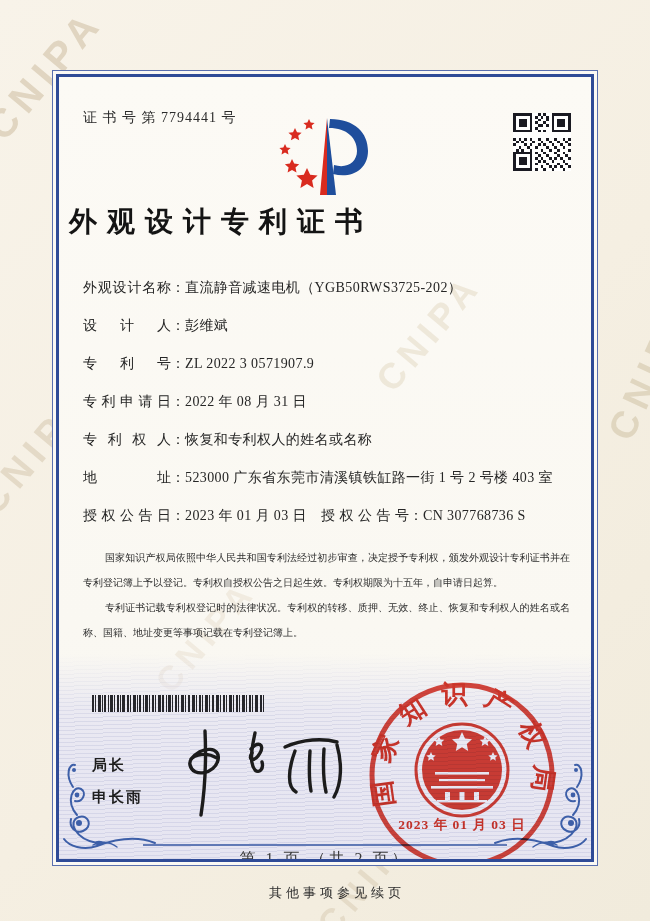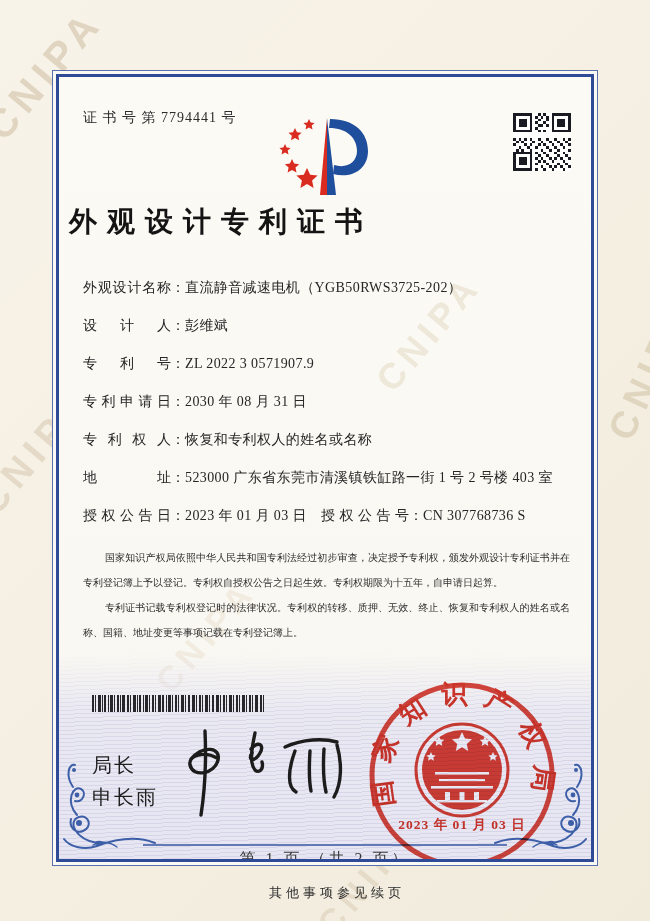--- a/index.html
+++ b/index.html
@@ -65,21 +65,21 @@
   .fvalue{letter-spacing:.4px;}
   .pair2{margin-left:14px;}
   
   .paras{position:absolute;left:24px;right:21px;top:468px;z-index:2;
     font-size:10px;line-height:25px;color:#2e2e2e;text-align:justify;}
   .paras p{margin:0;text-indent:2.2em;}
   
   .barcode{position:absolute;left:33px;top:618px;z-index:2;}
   
   .signer{position:absolute;left:33px;top:672px;z-index:2;
-    font-family:"Liberation Sans", sans-serif;font-size:20px;font-weight:400;color:#1f1f1f;letter-spacing:2px;line-height:32px;}
+    font-family:"Liberation Sans", sans-serif;font-size:15px;font-weight:700;color:#1f1f1f;letter-spacing:2px;line-height:32px;}
   .signature{position:absolute;left:106px;top:648px;z-index:2;}
   
   .seal{position:absolute;left:308px;top:603px;z-index:3;opacity:.93;mix-blend-mode:multiply;}
   
   .page-info{position:absolute;left:0;right:0;top:772px;text-align:center;z-index:2;
     font-size:16px;color:#3a3a3a;letter-spacing:3px;}
   .flourish{position:absolute;bottom:4px;z-index:1;}
   .flourish.left{left:2px;transform:scaleX(-1);}
   .flourish.right{right:2px;}
   
@@ -171,21 +171,21 @@
       <div class="frow gap">
         <span class="flabel">外观设计名称</span><span class="fcolon">：</span><span class="fvalue">直流静音减速电机（YGB50RWS3725-202）</span>
       </div>
       <div class="frow">
         <span class="flabel">设计人</span><span class="fcolon">：</span><span class="fvalue">彭维斌</span>
       </div>
       <div class="frow">
         <span class="flabel">专利号</span><span class="fcolon">：</span><span class="fvalue">ZL 2022 3 0571907.9</span>
       </div>
       <div class="frow">
-        <span class="flabel">专利申请日</span><span class="fcolon">：</span><span class="fvalue">2030 年 08 月 31 日</span>
+        <span class="flabel">专利申请日</span><span class="fcolon">：</span><span class="fvalue">2022 年 08 月 31 日</span>
       </div>
       <div class="frow">
         <span class="flabel">专利权人</span><span class="fcolon">：</span><span class="fvalue">恢复和专利权人的姓名或名称</span>
       </div>
       <div class="frow">
         <span class="flabel">地址</span><span class="fcolon">：</span><span class="fvalue">523000 广东省东莞市清溪镇铁缸路一街 1 号 2 号楼 403 室</span>
       </div>
       <div class="frow">
         <span class="flabel">授权公告日</span><span class="fcolon">：</span><span class="fvalue">2023 年 01 月 03 日</span><span class="pair2"><span class="flabel">授权公告号</span><span class="fcolon">：</span><span class="fvalue">CN 307768736 S</span></span>
       </div>

